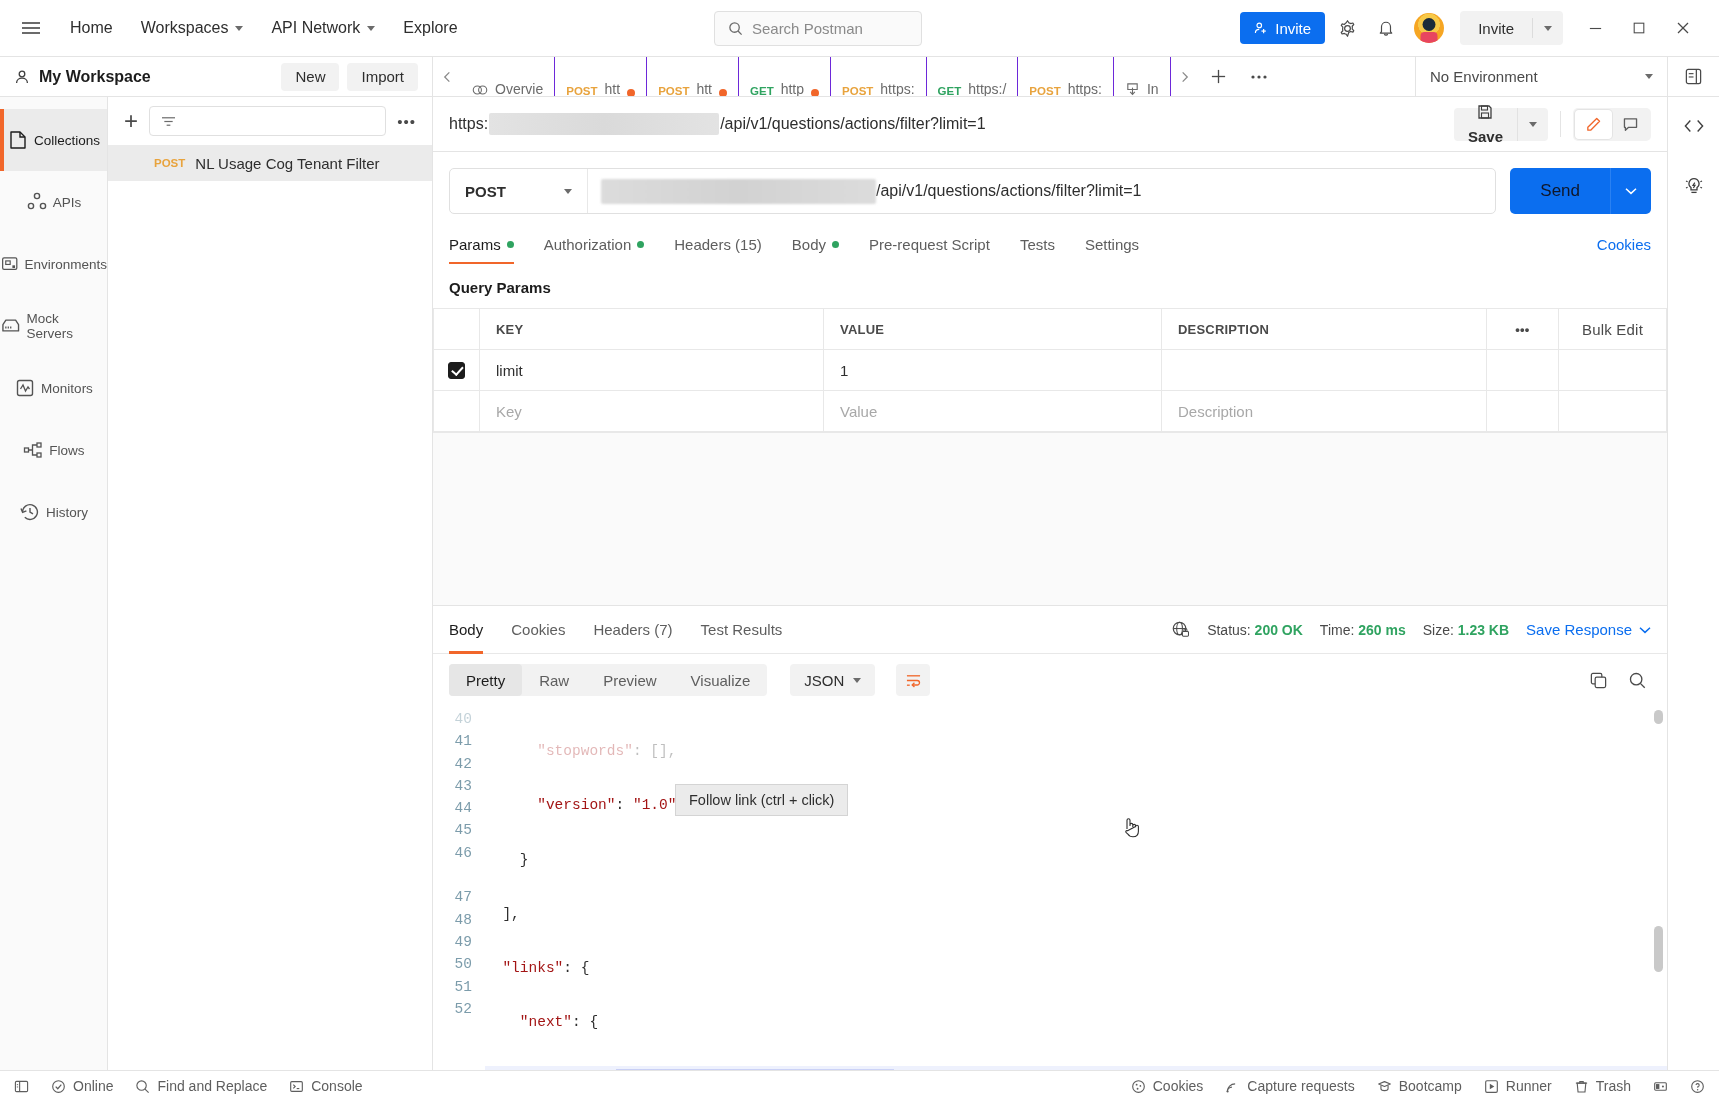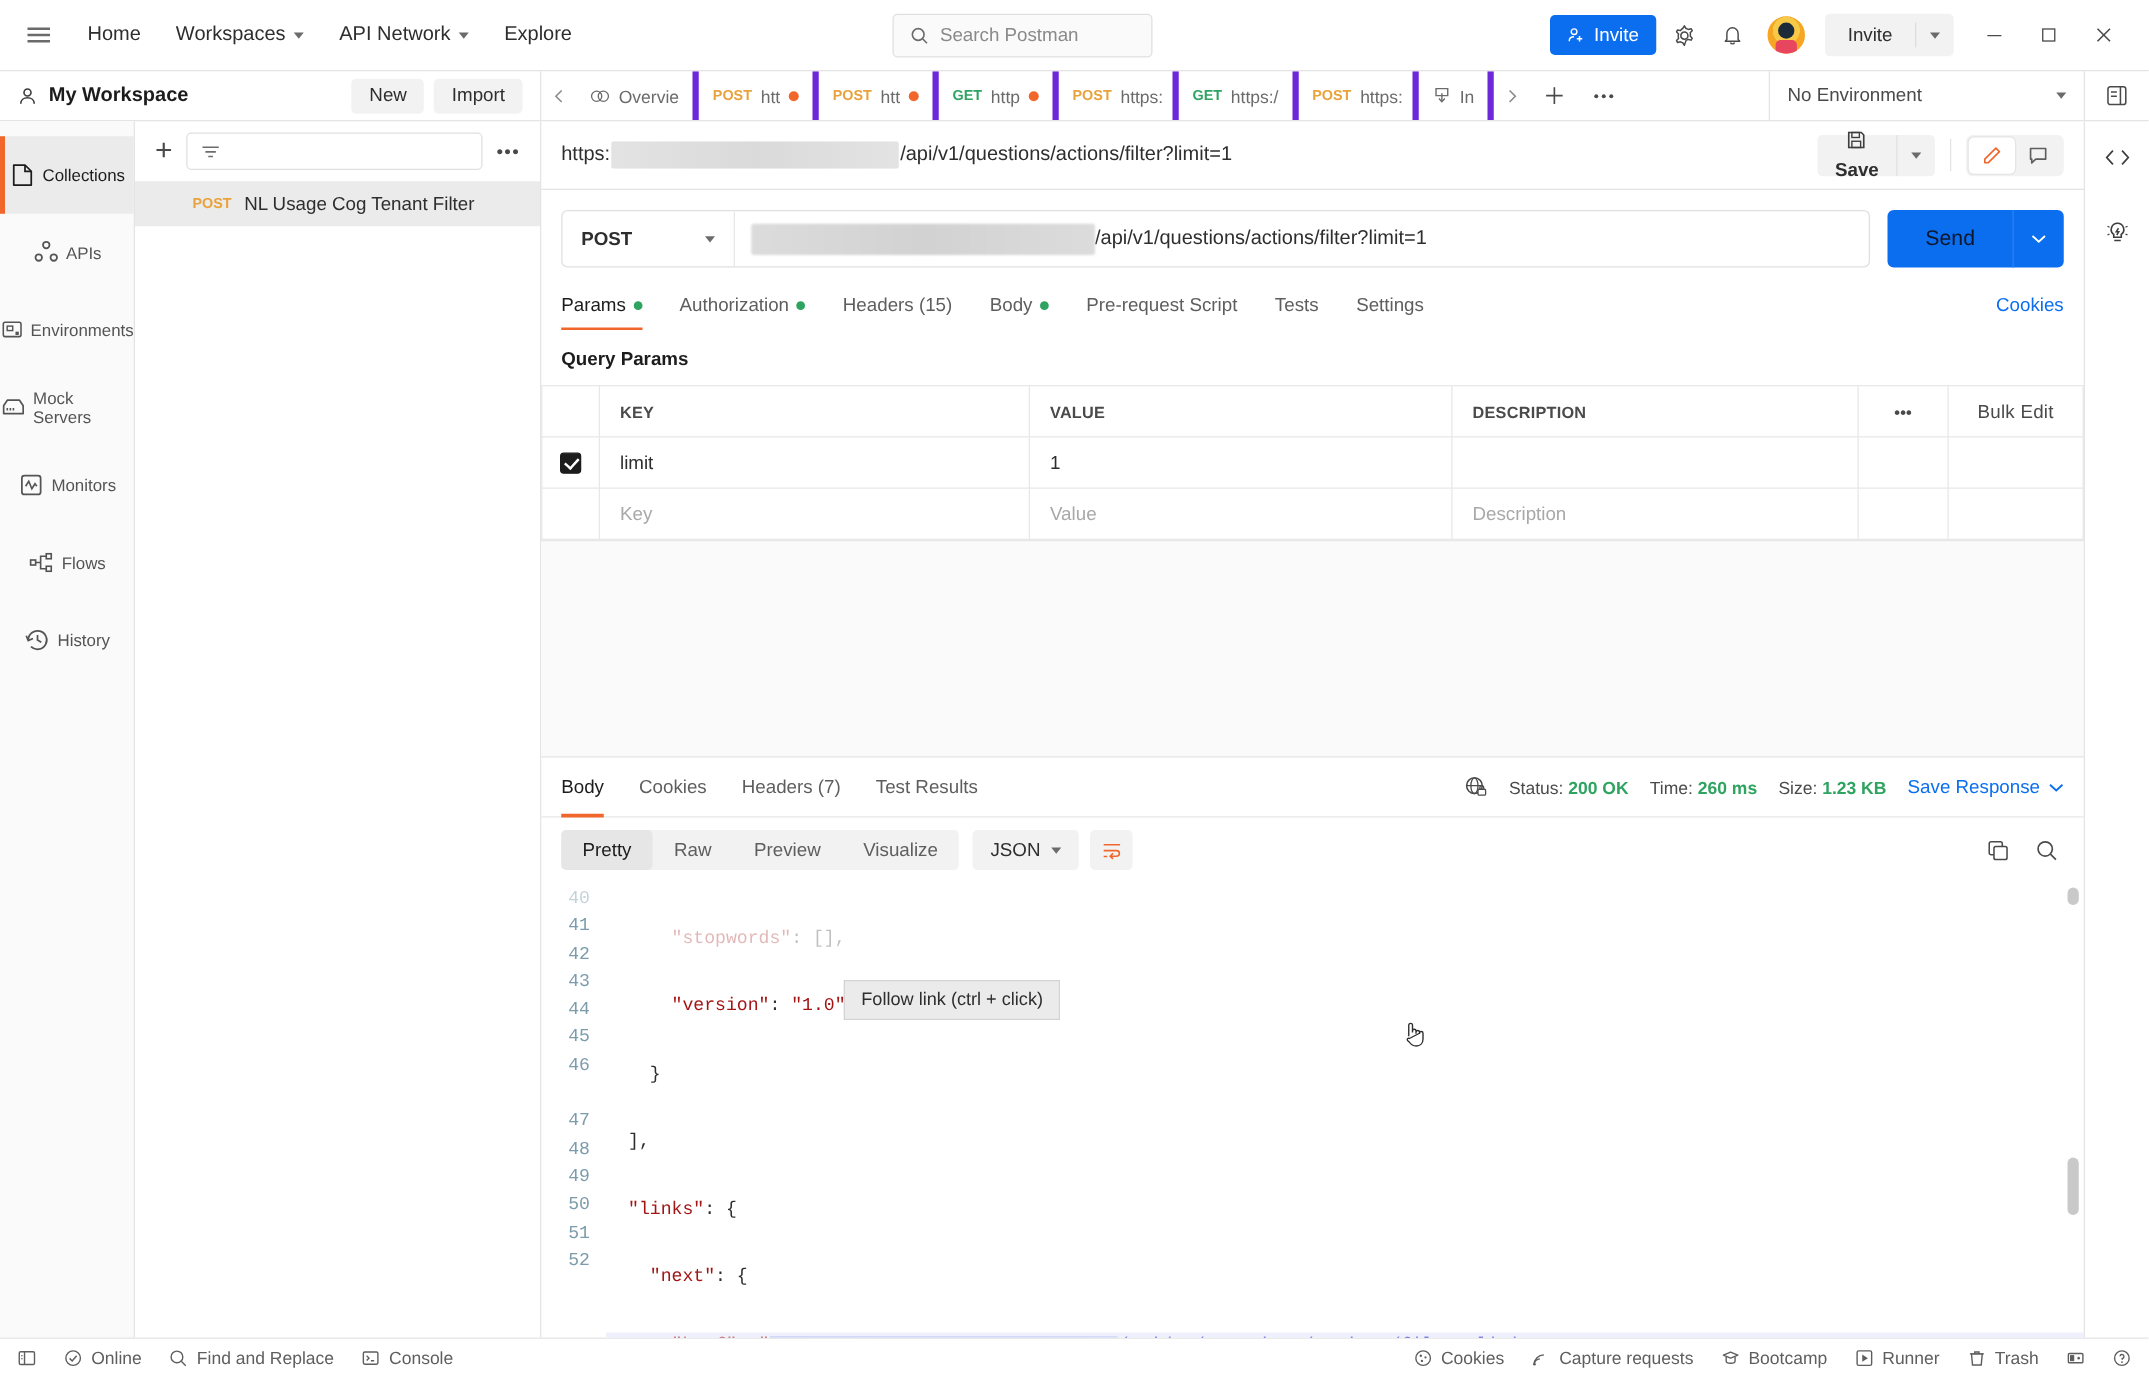--- a/index.html
+++ b/index.html
@@ -46,22 +46,22 @@
   .winctl div { width:44px;height:40px;display:flex;align-items:center;justify-content:center;cursor:pointer;color:#4a4a4a; }
 
   
   .wsbar { height:40px; flex:0 0 40px; display:flex; align-items:stretch; border-bottom:1px solid #e4e4e4; }
   .ws-left { width:433px; display:flex; align-items:center; padding:0 14px; gap:9px; border-right:1px solid #e4e4e4; }
   .ws-title { font-size:16px; font-weight:700; color:#1c1c1c; }
   .ws-btn { background:#f2f2f2; border:none; border-radius:4px; height:28px; padding:0 14px; font-size:15px; color:#2e2e2e; cursor:pointer; font-family:inherit;}
   .tabstrip { flex:1; display:flex; align-items:center; overflow:hidden; }
   .tab-arrow { width:28px;height:40px;display:flex;align-items:center;justify-content:center;cursor:pointer;color:#8a8a8a;flex:0 0 28px; }
   .tab {
-    height:40px; display:flex; align-items:center; gap:7px; padding:0 11px; font-size:14px;
-    color:#6b6b6b; border-right:5px solid #6d28d9; cursor:pointer; white-space:nowrap; max-width:96px; overflow:hidden; flex:0 0 auto;
+    height:40px; display:flex; align-items:flex-end; gap:7px; padding:0 11px; font-size:14px;
+    color:#6b6b6b; border-right:1px solid #6d28d9; cursor:pointer; white-space:nowrap; max-width:96px; overflow:hidden; flex:0 0 auto;
   }
   .tab .m { font-size:11.5px; font-weight:700; }
   .m-post { color:#e8a33d; } .m-get { color:#2fa360; }
   .tab .dot { width:8px;height:8px;border-radius:50%;background:#f1662a;flex:0 0 8px; }
   .tab-overview { max-width:108px; }
   .tab-plus, .tab-dots { width:40px;height:40px;display:flex;align-items:center;justify-content:center;cursor:pointer;color:#4a4a4a;flex:0 0 40px;}
   .envsel { width:252px; flex:0 0 252px; display:flex; align-items:center; justify-content:space-between; padding:0 14px; border-left:1px solid #e4e4e4; font-size:15px; color:#4a4a4a; cursor:pointer;}
   .envcog { width:52px; flex:0 0 52px; display:flex;align-items:center;justify-content:center;border-left:1px solid #e4e4e4;cursor:pointer;}
 
   
@@ -126,21 +126,21 @@
 
   
   .response { flex:0 0 465px; display:flex; flex-direction:column; border-top:1px solid #e4e4e4; min-height:0;}
   .resp-head { height:48px; display:flex; align-items:center; padding:0 16px; gap:28px; border-bottom:1px solid #e8e8e8; }
   .resp-tab { font-size:15px; color:#5e5e5e; cursor:pointer; position:relative; height:48px; display:flex; align-items:center;}
   .resp-tab.active { color:#1c1c1c; }
   .resp-tab.active::after { content:""; position:absolute; left:0;right:0;bottom:0;height:2.5px;background:#f1662a;}
   .resp-meta { margin-left:auto; display:flex; align-items:center; gap:17px; font-size:14px; color:#4a4a4a;}
   .resp-meta .ok { color:#2fa360; font-weight:600;}
   .saveresp { color:#0b6eef; font-size:15px; cursor:pointer; display:flex; align-items:center; gap:7px;}
-  .resp-tools { height:52px; display:flex; align-items:center; padding:0 16px; gap:4px;justify-content:center;}
+  .resp-tools { height:52px; display:flex; align-items:center; padding:0 16px; gap:16px;justify-content:center;}
   .segbtns { display:flex; background:#f2f2f2; border-radius:4px; height:32px; align-items:center;}
   .segbtn { padding:0 17px; height:32px; display:flex;align-items:center; font-size:15px; color:#5e5e5e; cursor:pointer; border-radius:4px;}
   .segbtn.sel { background:#e6e6e6; color:#1c1c1c; }
   .jsonsel { display:flex; align-items:center; gap:9px; background:#f2f2f2; border-radius:4px; height:32px; padding:0 14px; font-size:15px; cursor:pointer; margin-left:7px;}
   .wrapbtn { width:34px;height:32px;background:#f2f2f2;border-radius:4px;display:flex;align-items:center;justify-content:center;cursor:pointer;margin-left:5px;}
 
   .codearea { flex:1; position:relative; overflow:hidden; font-family:"Liberation Mono", monospace; font-size:14.5px; }
   .code-inner { display:flex; padding-top:2px; }
   .gutter { width:52px; flex:0 0 52px; text-align:right; padding-right:13px; color:#7c9cab; user-select:none;}
   .gutter div { height:22.3px; line-height:22.3px; }

